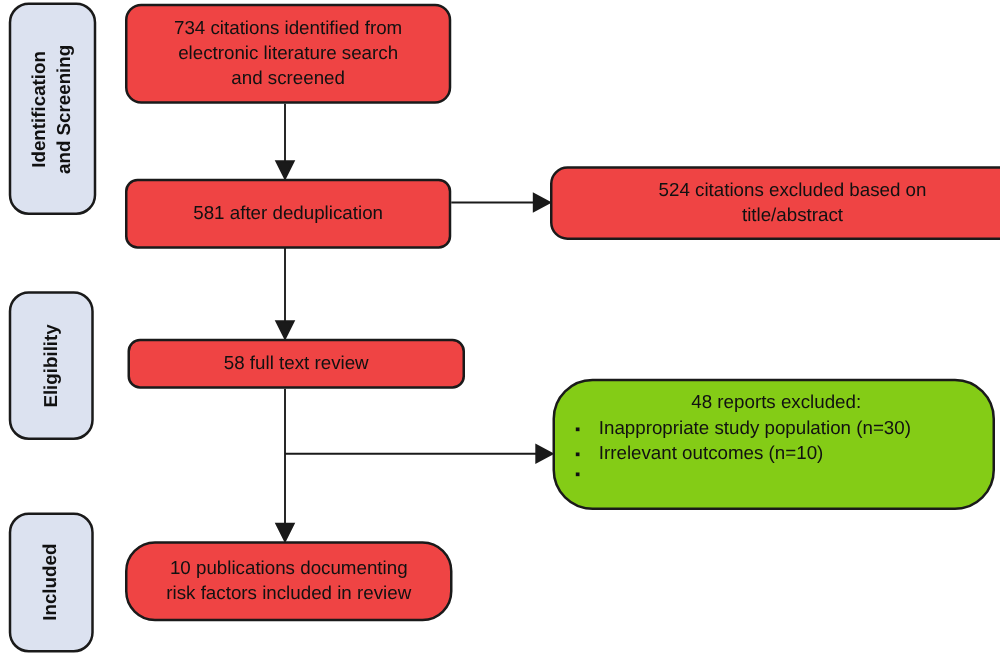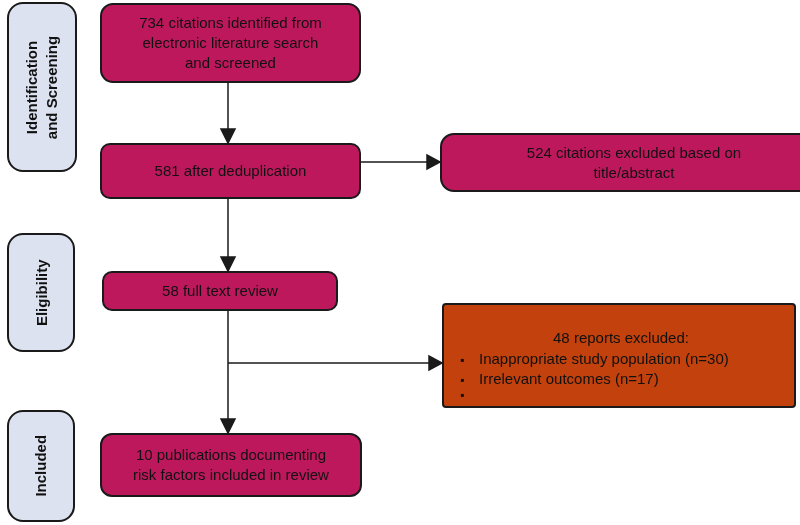--- a/index.html
+++ b/index.html
@@ -46,50 +46,50 @@
     flex-shrink: 0;
   }
   #stage-identification { left: 7px;  top: 2px;   width: 70px; height: 170px; }
   #stage-eligibility    { left: 7px;  top: 233px; width: 68px; height: 119px; }
   #stage-included       { left: 7px;  top: 410px; width: 68px; height: 112px; }
 
   
   .node {
     position: absolute;
     box-sizing: border-box;
-    background: #be185d;
+    background: #ef4444;
     border: 2px solid #1a1a1a;
     border-radius: 10px;
     display: flex;
     align-items: center;
     justify-content: center;
     text-align: center;
     white-space: pre-line;
     font-size: 15px;
     line-height: 1.32;
     z-index: 1;
     padding: 14px 8px;
   }
   #node-identified   { left: 100px; top: 3px;   width: 261px; height: 80px; border-radius: 13px; }
   #node-dedup        { left: 100px; top: 143px; width: 261px; height: 56px; }
-  #node-fulltext     { left: 102px; top: 271px; width: 236px; height: 40px; text-align: right; }
-  #node-included     { left: 100px; top: 433px; width: 262px; height: 64px; border-radius: 12px; }
+  #node-fulltext     { left: 102px; top: 271px; width: 270px; height: 40px; text-align: right; }
+  #node-included     { left: 100px; top: 433px; width: 262px; height: 64px; border-radius: 24px; }
   #node-excl-title   { left: 440px; top: 133px; width: 388px; height: 59px; border-radius: 14px; }
 
   #node-excl-full {
     position: absolute;
     box-sizing: border-box;
-    background: #c2410c;
+    background: #84cc16;
     border: 2px solid #1a1a1a;
-    border-radius: 4px;
+    border-radius: 32px;
     left: 442px; top: 303px; width: 354px; height: 105px;
     z-index: 1;
     font-size: 15px;
     line-height: 1.32;
-    padding: 23px 12px 8px 16px;
+    padding: 7px 12px 8px 16px;
   }
   #node-excl-full .excl-title {
     text-align: center;
     margin-bottom: 1px;
   }
   .bullet-row {
     display: flex;
     align-items: baseline;
   }
   .bullet-glyph {
@@ -148,20 +148,20 @@
 title/abstract</div>
 
   <div id="node-excl-full">
     <div class="excl-title">48 reports excluded:</div>
     <div class="bullet-row">
       <span class="bullet-glyph">▪</span>
       <span>Inappropriate study population (n=30)</span>
     </div>
     <div class="bullet-row">
       <span class="bullet-glyph">▪</span>
-      <span>Irrelevant outcomes (n=17)</span>
+      <span>Irrelevant outcomes (n=10)</span>
     </div>
     <div class="bullet-row">
       <span class="bullet-glyph">▪</span>
     </div>
   </div>
 
 </div>
 
 </body></html>

